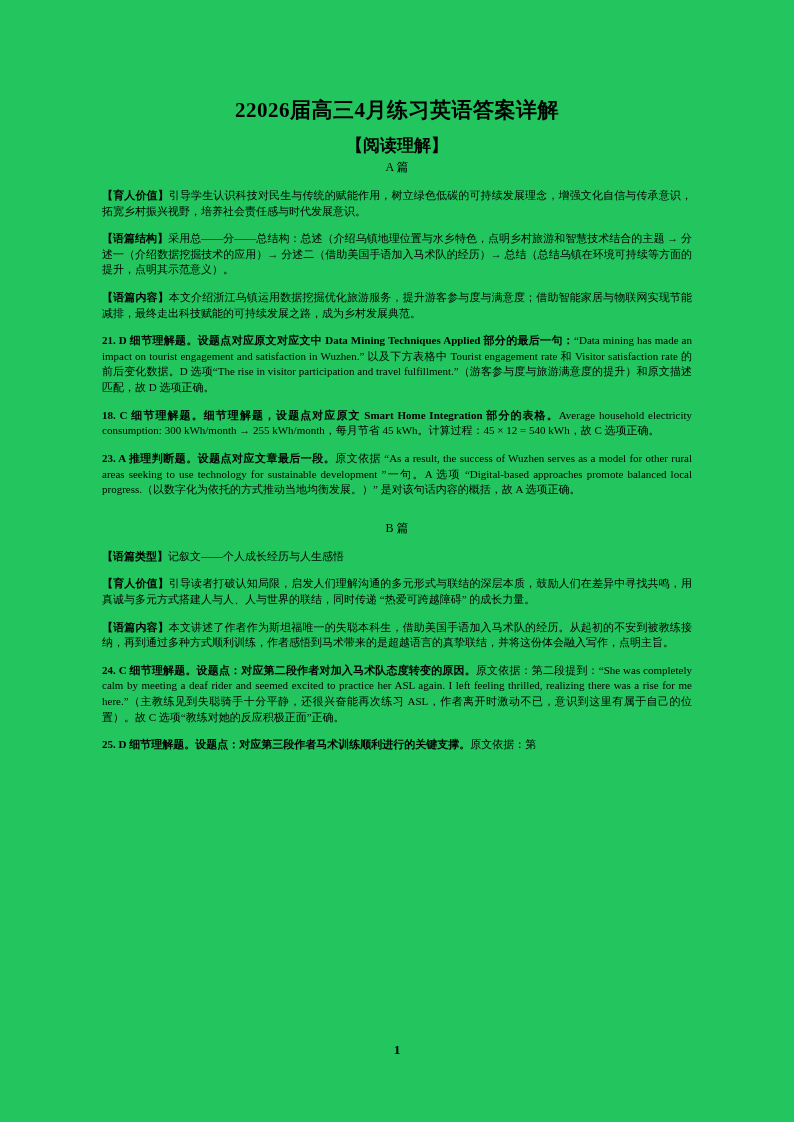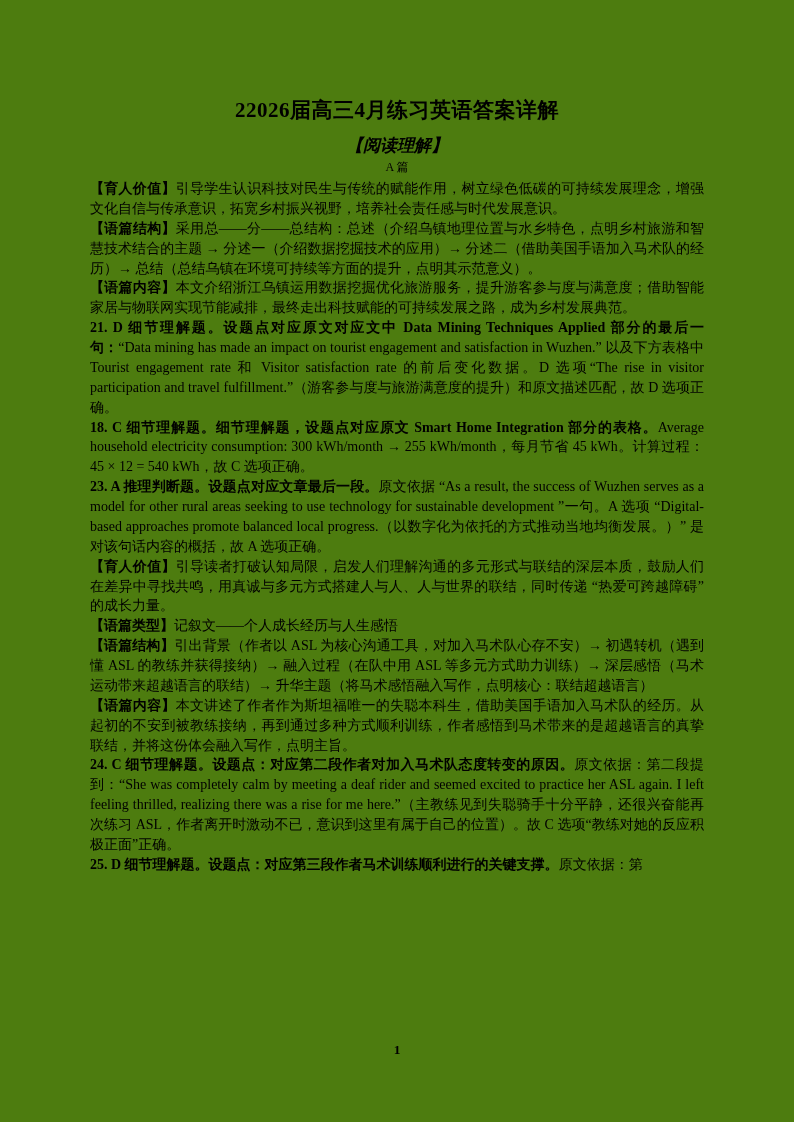--- a/index.html
+++ b/index.html
@@ -5,53 +5,52 @@
   html, body {
     margin: 0;
     padding: 0;
     background: #ffffff;
   }
   .page {
     position: relative;
     width: 794px;
     height: 1122px;
     margin: 0 auto;
-    background: #4d7c0f;
+    background: #22c55e;
     color: #000000;
     font-family: "Liberation Serif", "DejaVu Serif", serif;
     overflow: hidden;
     box-sizing: border-box;
     padding: 96px 90px 0 90px;
   }
   .doc-title {
     margin: 0 0 10px 0;
     font-size: 21px;
     font-weight: bold;
     text-align: center;
     letter-spacing: 0.5px;
   }
   .section-title {
     margin: 0 0 2px 0;
     font-size: 17px;
     font-weight: bold;
     text-align: center;
-    font-style: italic;
   }
   .passage-heading {
     margin: 2px 0 3px 0;
     font-size: 12px;
     font-weight: normal;
     text-align: center;
   }
   .passage-heading.gap-before {
     margin-top: 22px;
   }
   .para {
-    margin: 0;
-    font-size: 14px;
+    margin: 12px;
+    font-size: 11px;
     line-height: 1.42;
     text-align: justify;
     text-justify: inter-ideograph;
     word-break: break-word;
   }
   .para b {
     font-weight: bold;
   }
   .page-footer {
     position: absolute;
@@ -80,26 +79,26 @@
   <p class="para"><b>【语篇结构】</b><span>采用总——分——总结构：总述（介绍乌镇地理位置与水乡特色，点明乡村旅游和智慧技术结合的主题 → 分述一（介绍数据挖掘技术的应用）→ 分述二（借助美国手语加入马术队的经历）→ 总结（总结乌镇在环境可持续等方面的提升，点明其示范意义）。</span></p>
 
   <p class="para"><b>【语篇内容】</b><span>本文介绍浙江乌镇运用数据挖掘优化旅游服务，提升游客参与度与满意度；借助智能家居与物联网实现节能减排，最终走出科技赋能的可持续发展之路，成为乡村发展典范。</span></p>
 
   <p class="para"><b>21. D 细节理解题。设题点对应原文对应文中 Data Mining Techniques Applied 部分的最后一句：</b><span>“Data mining has made an impact on tourist engagement and satisfaction in Wuzhen.” 以及下方表格中 Tourist engagement rate 和 Visitor satisfaction rate 的前后变化数据。D 选项“The rise in visitor participation and travel fulfillment.”（游客参与度与旅游满意度的提升）和原文描述匹配，故 D 选项正确。</span></p>
 
   <p class="para"><b>18. C 细节理解题。细节理解题，设题点对应原文 Smart Home Integration 部分的表格。</b><span>Average household electricity consumption: 300 kWh/month → 255 kWh/month，每月节省 45 kWh。计算过程：45 × 12 = 540 kWh，故 C 选项正确。</span></p>
 
   <p class="para"><b>23. A 推理判断题。设题点对应文章最后一段。</b><span>原文依据 “As a result, the success of Wuzhen serves as a model for other rural areas seeking to use technology for sustainable development ”一句。A 选项 “Digital-based approaches promote balanced local progress.（以数字化为依托的方式推动当地均衡发展。）” 是对该句话内容的概括，故 A 选项正确。</span></p>
 
+  <h3 class="passage-heading gap-before">B 篇</h3>
+
+  <p class="para"><b>【语篇类型】</b><span>记叙文——个人成长经历与人生感悟</span></p>
 
   <p class="para"><b>【育人价值】</b><span>引导读者打破认知局限，启发人们理解沟通的多元形式与联结的深层本质，鼓励人们在差异中寻找共鸣，用真诚与多元方式搭建人与人、人与世界的联结，同时传递 “热爱可跨越障碍” 的成长力量。</span></p>
 
-  <p class="para"><b>【语篇类型】</b><span>记叙文——个人成长经历与人生感悟</span></p>
-
-  <p class="para"><b>【语篇结构】</b><span>引出背景（作者以 ASL 为核心沟通工具，对加入马术队心存不安）→ 初遇转机（遇到懂 ASL 的教练并获得接纳）→ 融入过程（在队中用 ASL 等多元方式助力训练）→ 深层感悟（马术运动带来超越语言的联结）→ 升华主题（将马术感悟融入写作，点明核心：联结超越语言）</span></p>
 
   <p class="para"><b>【语篇内容】</b><span>本文讲述了作者作为斯坦福唯一的失聪本科生，借助美国手语加入马术队的经历。从起初的不安到被教练接纳，再到通过多种方式顺利训练，作者感悟到马术带来的是超越语言的真挚联结，并将这份体会融入写作，点明主旨。</span></p>
 
   <p class="para"><b>24. C 细节理解题。设题点：对应第二段作者对加入马术队态度转变的原因。</b><span>原文依据：第二段提到：“She was completely calm by meeting a deaf rider and seemed excited to practice her ASL again. I left feeling thrilled, realizing there was a rise for me here.”（主教练见到失聪骑手十分平静，还很兴奋能再次练习 ASL，作者离开时激动不已，意识到这里有属于自己的位置）。故 C 选项“教练对她的反应积极正面”正确。</span></p>
 
   <p class="para"><b>25. D 细节理解题。设题点：对应第三段作者马术训练顺利进行的关键支撑。</b><span>原文依据：第</span></p>
 
   <div class="page-footer">1</div>
 
 </div>

